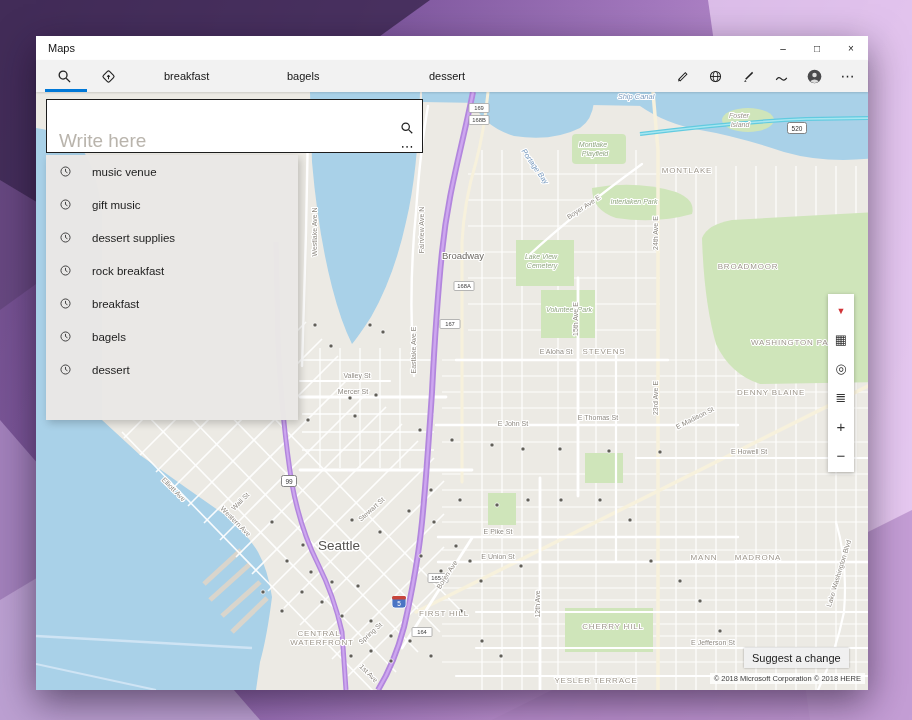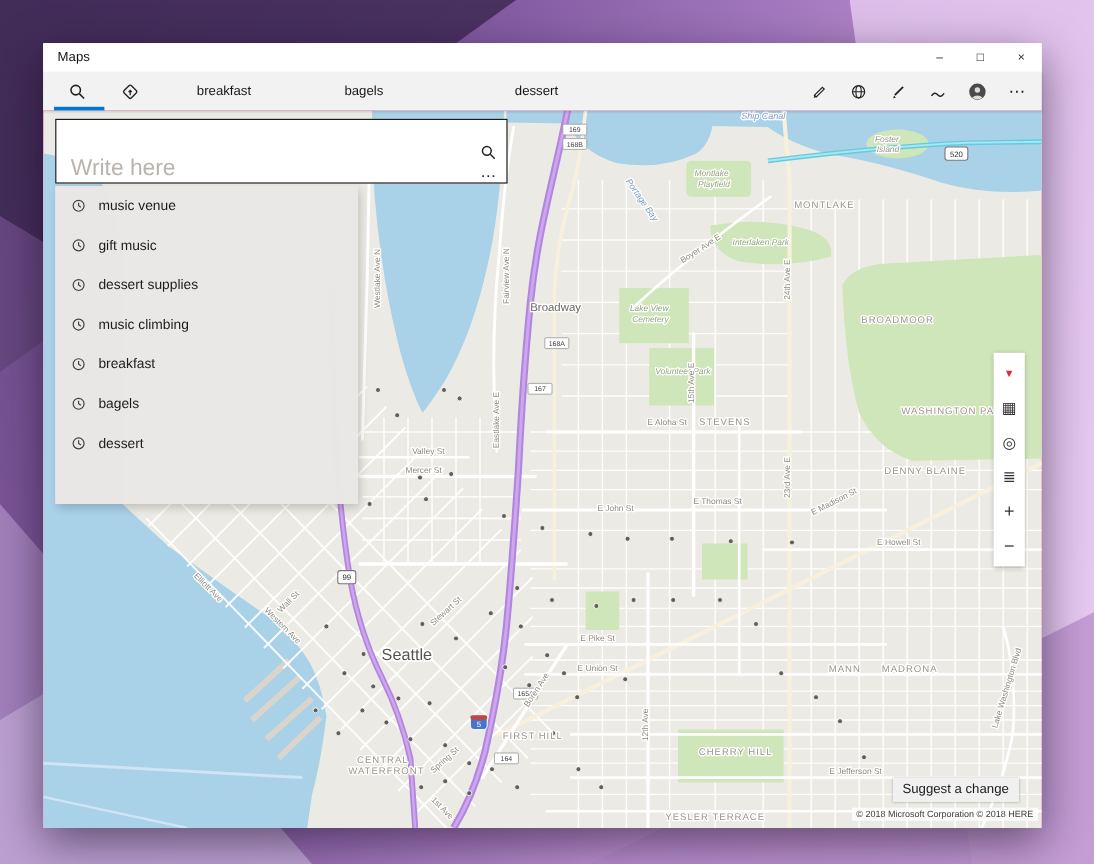--- a/index.html
+++ b/index.html
@@ -32,36 +32,36 @@
   #dirbtn{margin-left:8px;}
   .tab{border:none;background:transparent;font-size:11px;color:#151515;text-align:left;
     padding:0 0 0 2px;font-family:inherit;cursor:default;}
   #tab1{width:123px;margin-left:36px;}
   #tab2{width:142px;}
   #tab3{width:130px;}
   .tbright{margin-left:auto;display:flex;align-items:center;padding-right:4px;}
   .tbright .tbbtn{width:33px;height:100%;font-size:14px;color:#222;}
   .underline{position:absolute;left:9px;bottom:0;width:42px;height:3px;background:#0078d7;}
 
-  .maparea{position:relative;flex:1;overflow:hidden;background:#ec4899;padding-left:48px;}
+  .maparea{position:relative;flex:1;overflow:hidden;background:#f97316;padding-left:48px;}
   #map-svg{position:absolute;left:0;top:0;display:block;}
   #map-svg text{font-family:"Liberation Sans","DejaVu Sans",sans-serif;}
 
   .searchbox{position:absolute;left:10px;top:7px;width:377px;height:54px;background:#fff;
     border:1.6px solid #1c1c1c;box-sizing:border-box;display:flex;z-index:10;align-items:flex-end;}
   .searchbox input{flex:1;border:none;outline:none;font-size:19px;font-family:inherit;
     padding:14px 0 0 12px;color:#444;background:transparent;}
   .searchbox input::placeholder{color:#b9b4ac;}
   .sbcol{width:30px;display:flex;flex-direction:column;align-items:center;padding-top:7px;gap:3px;}
   .sbcol svg{width:14px;height:14px;}
   .sbmore{font-size:13px;color:#222;line-height:10px;}
 
   .history{position:absolute;left:10px;top:63px;width:252px;height:265px;
     background:rgba(234,232,229,.98);box-shadow:2px 3px 8px rgba(0,0,0,.2);overflow:hidden;z-index:9;}
-  .hrow{height:33px;display:flex;align-items:center;padding-left:13px;gap:10px;font-size:11.5px;color:#1c1c1c;}
+  .hrow{height:33px;display:flex;align-items:center;padding-left:13px;gap:20px;font-size:11.5px;color:#1c1c1c;}
   .hrow svg{width:13px;height:13px;flex:0 0 13px;}
 
   .mapctrl{position:absolute;left:792px;top:202px;width:26px;background:#fff;
     box-shadow:0 1px 4px rgba(0,0,0,.28);display:flex;flex-direction:column;align-items:center;padding:2px 0;z-index:8;}
   .mcbtn{width:26px;height:29px;border:none;background:transparent;color:#333;
     display:flex;align-items:center;justify-content:center;padding:0;font-family:inherit;cursor:default;}
 
   .suggest{position:absolute;left:708px;top:556px;height:20px;padding:0 8px;font-size:11px;
     font-family:inherit;border:none;background:rgba(240,240,240,.95);color:#1b1b1b;
     box-shadow:0 0 2px rgba(0,0,0,.35);z-index:8;cursor:default;}
@@ -451,21 +451,21 @@
             <circle cx="8" cy="8" r="5.6" fill="none" stroke="#3f3f3f" stroke-width="1.2"></circle>
             <path d="M8 4.8 L8 8 L10.4 9.6" fill="none" stroke="#3f3f3f" stroke-width="1.2"></path>
           </svg>
           <span>dessert supplies</span>
         </div>
         <div class="hrow">
           <svg viewBox="0 0 16 16">
             <circle cx="8" cy="8" r="5.6" fill="none" stroke="#3f3f3f" stroke-width="1.2"></circle>
             <path d="M8 4.8 L8 8 L10.4 9.6" fill="none" stroke="#3f3f3f" stroke-width="1.2"></path>
           </svg>
-          <span>music climbing</span>
+          <span>rock breakfast</span>
         </div>
         <div class="hrow">
           <svg viewBox="0 0 16 16">
             <circle cx="8" cy="8" r="5.6" fill="none" stroke="#3f3f3f" stroke-width="1.2"></circle>
             <path d="M8 4.8 L8 8 L10.4 9.6" fill="none" stroke="#3f3f3f" stroke-width="1.2"></path>
           </svg>
           <span>breakfast</span>
         </div>
         <div class="hrow">
           <svg viewBox="0 0 16 16">

